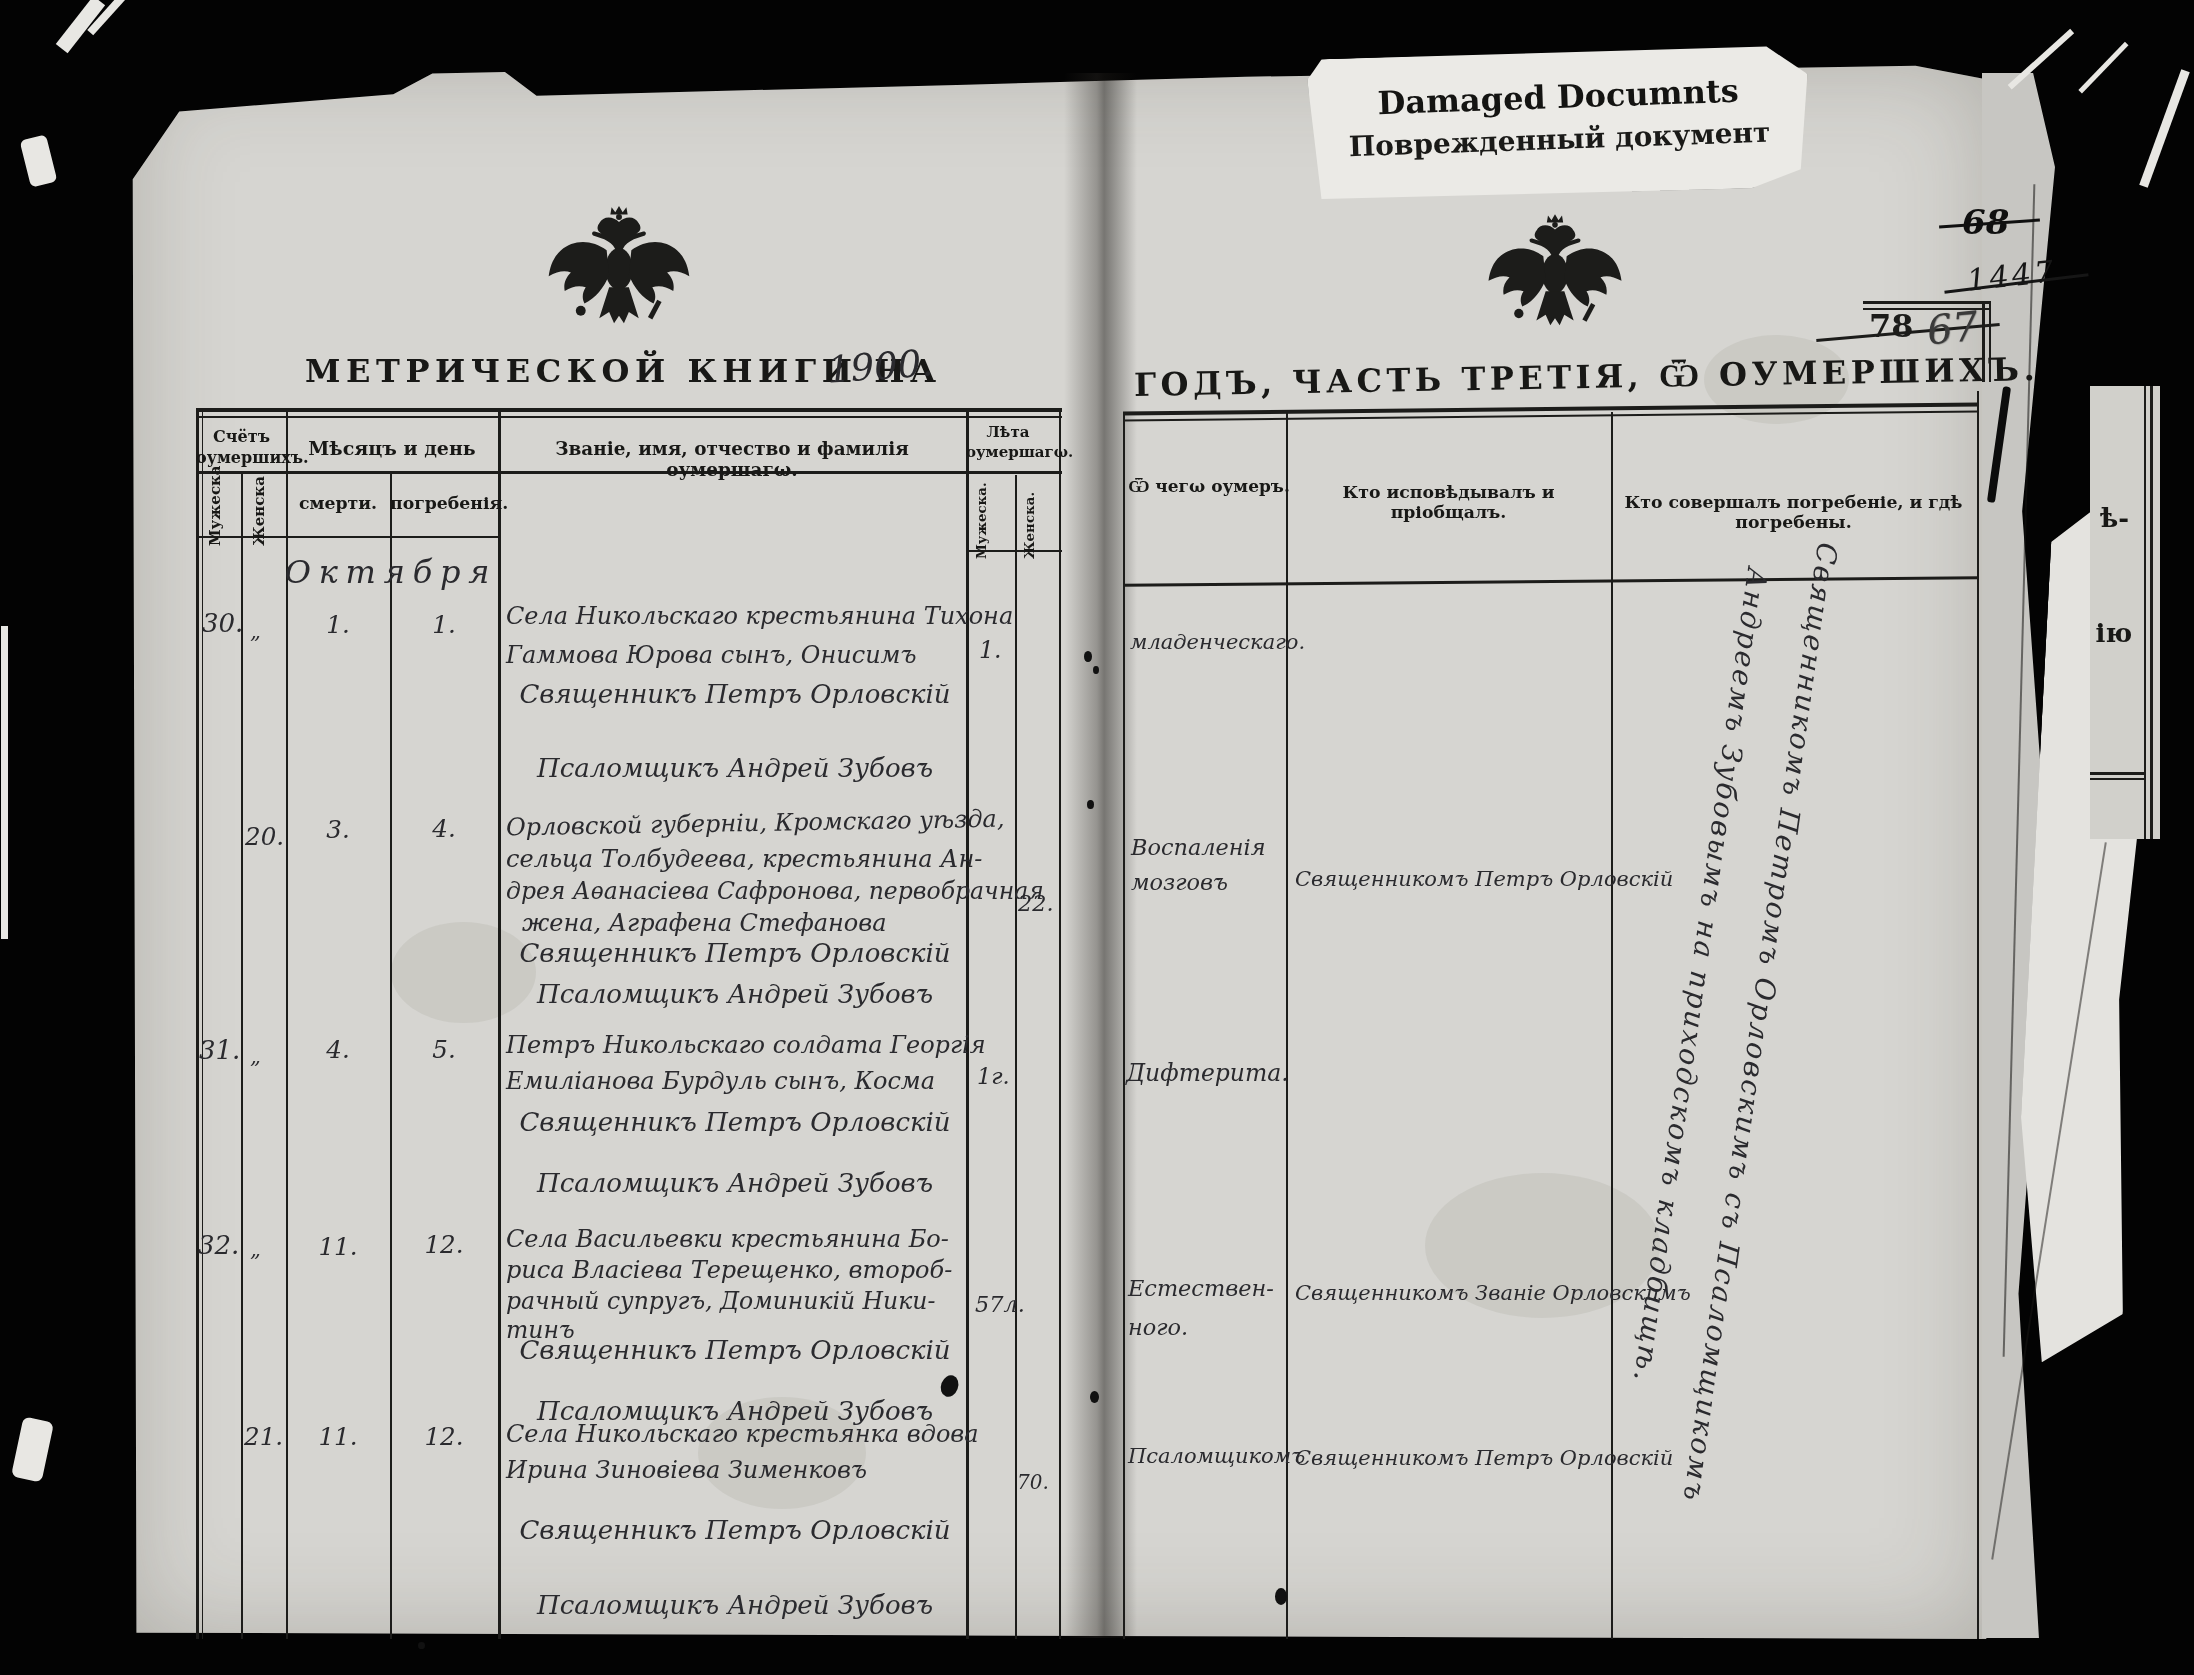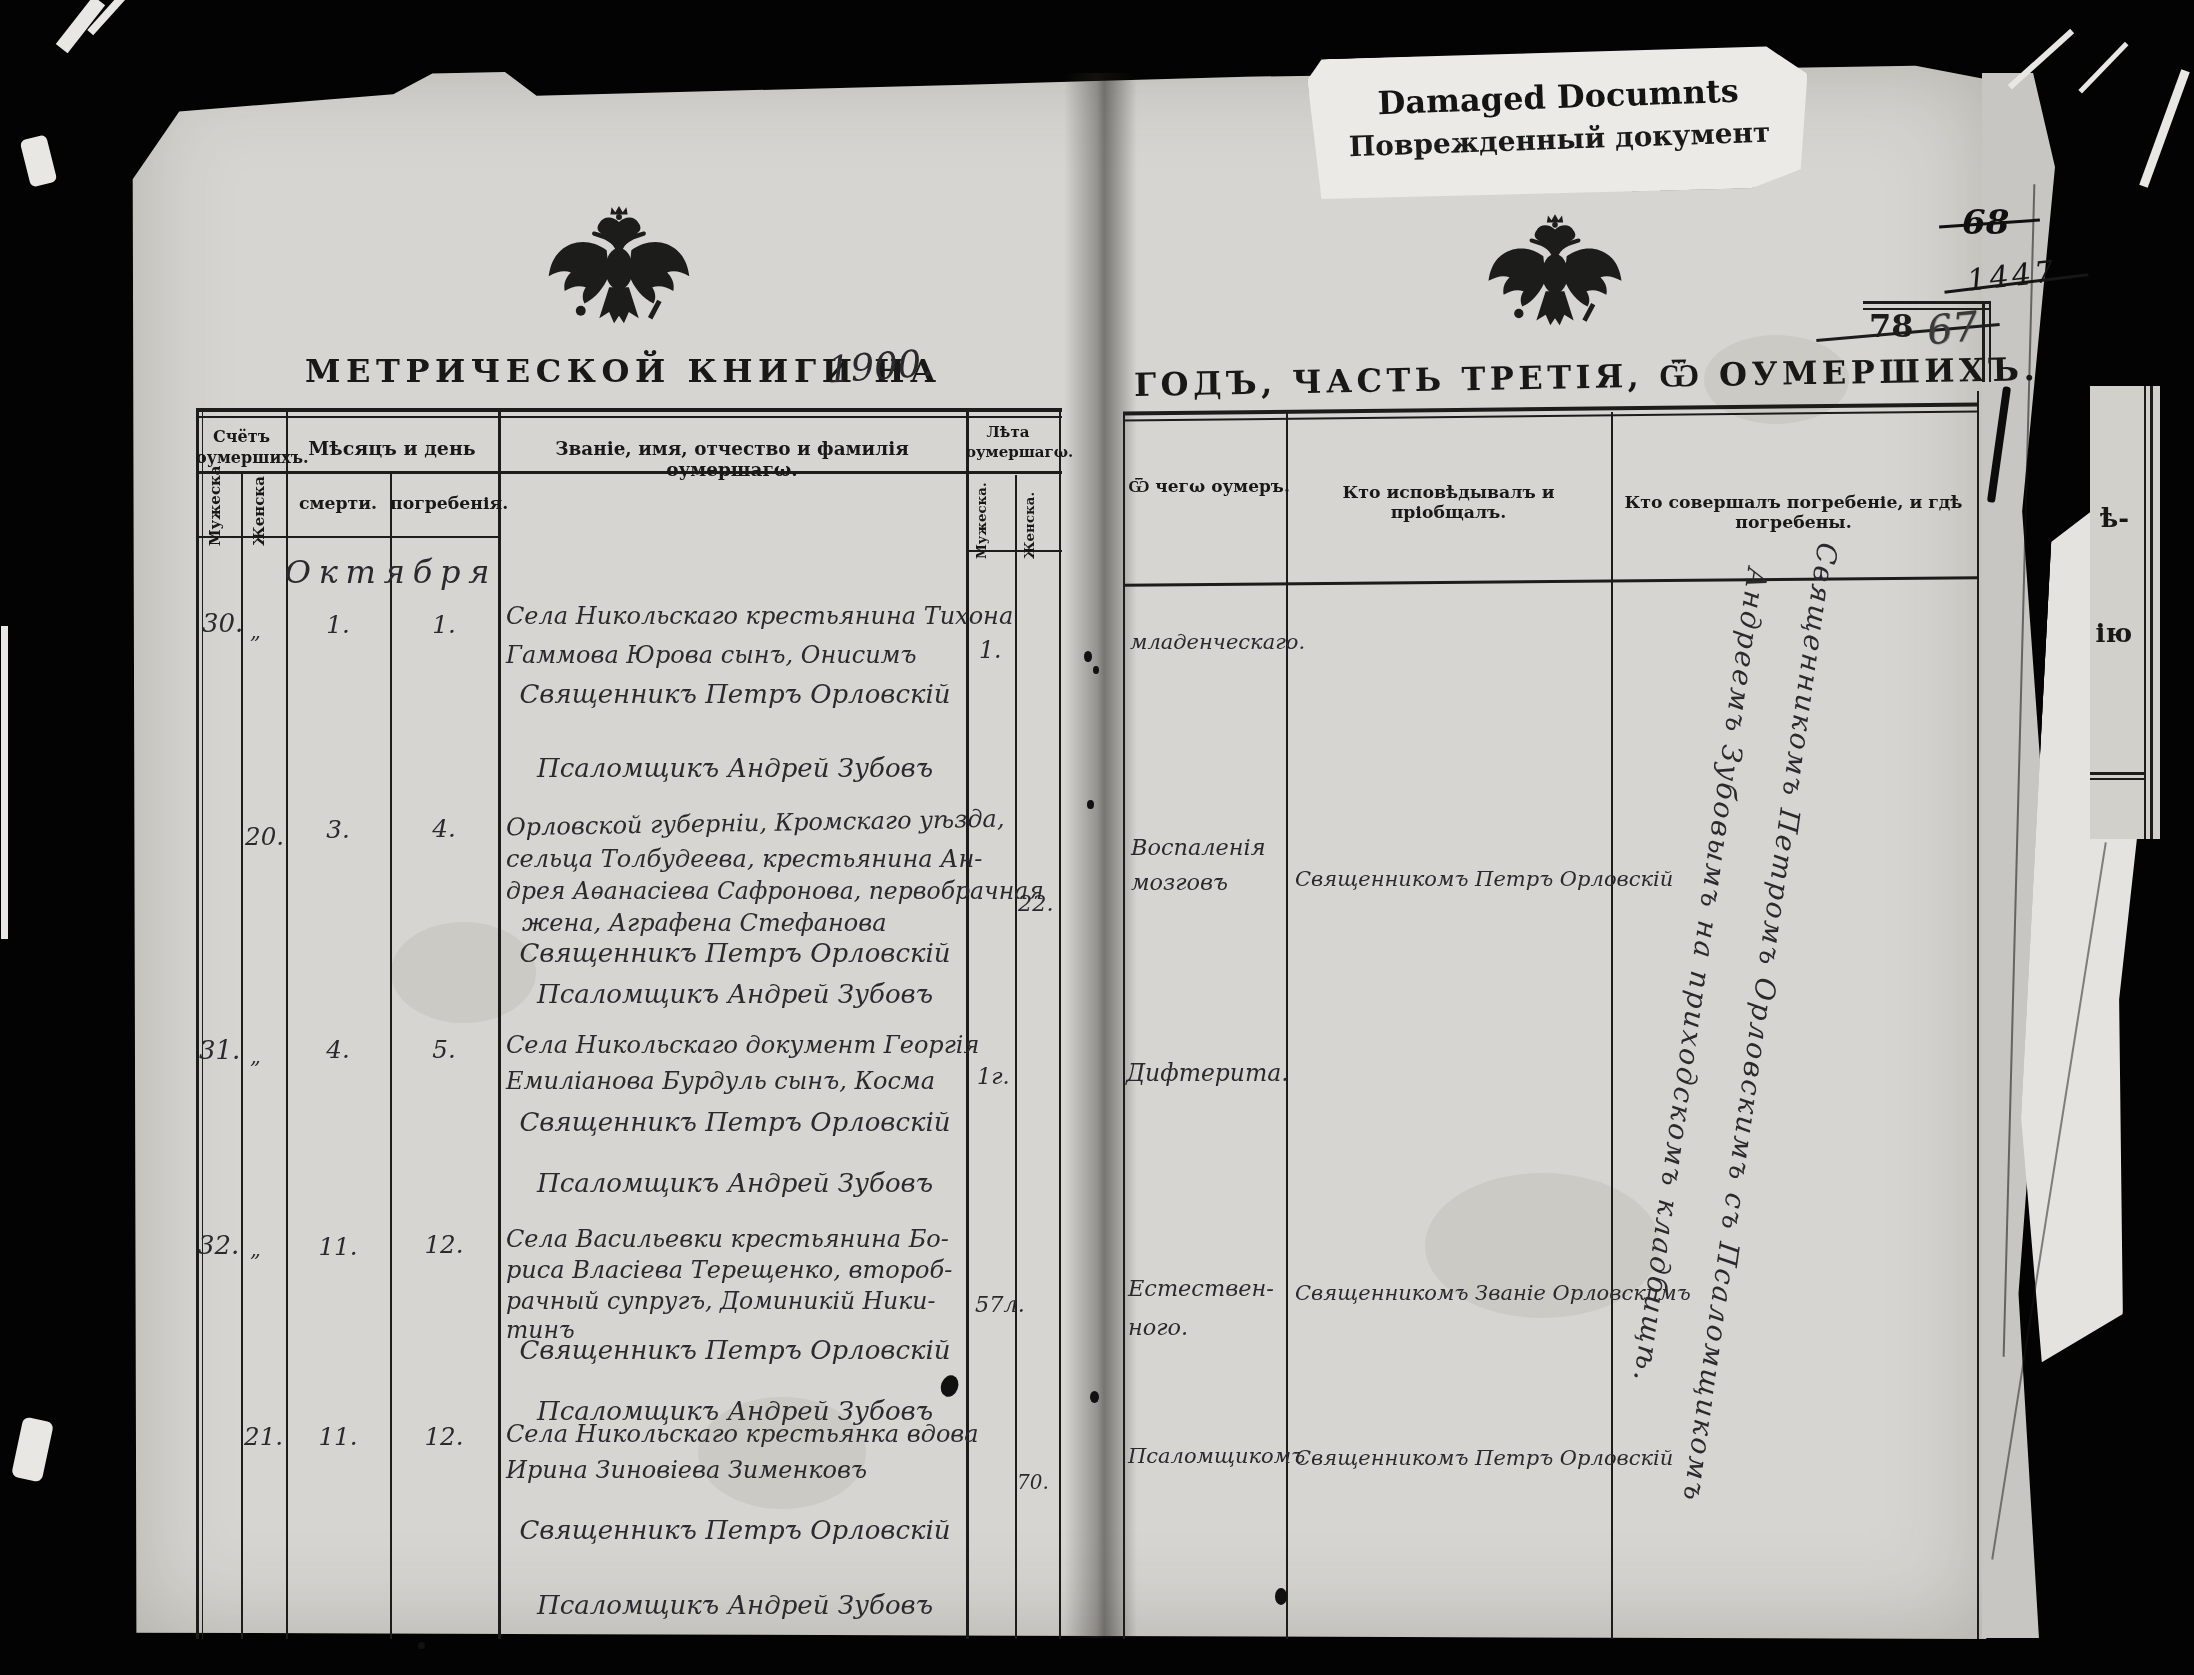--- a/index.html
+++ b/index.html
@@ -181,21 +181,21 @@
   <div class="hw abs" style="left:1131px;top:834px;font-size:22.4px;">Воспаленія</div>
   <div class="hw abs" style="left:1131px;top:869px;font-size:22.4px;">мозговъ</div>
   <div class="hw abs nowrap" style="left:1295px;top:867px;font-size:21px;">Священникомъ Петръ Орловскій</div>
   <div class="hw abs ctr" style="left:506px;top:938px;width:458px;font-size:26px;">Священникъ Петръ Орловскій</div>
   <div class="hw abs ctr" style="left:506px;top:979px;width:458px;font-size:26px;">Псаломщикъ Андрей Зубовъ</div>
 
   <div class="hw abs" style="left:199px;top:1035px;font-size:26px;">31.</div>
   <div class="hw abs" style="left:250px;top:1044px;font-size:21px;">„</div>
   <div class="hw abs ctr" style="left:286px;top:1035px;width:104px;font-size:24.6px;">4.</div>
   <div class="hw abs ctr" style="left:390px;top:1035px;width:108px;font-size:24.6px;">5.</div>
-  <div class="hw abs nowrap" style="left:506px;top:1031px;font-size:24px;">Села Никольскаго документ Георгія</div>
+  <div class="hw abs nowrap" style="left:506px;top:1031px;font-size:24px;">Петръ Никольскаго солдата Георгія</div>
   <div class="hw abs nowrap" style="left:506px;top:1067px;font-size:24px;">Емиліанова Бурдуль сынъ, Косма</div>
   <div class="hw abs" style="left:977px;top:1063px;font-size:22.4px;">1г.</div>
   <div class="hw abs" style="left:1126px;top:1059px;font-size:23.5px;">Дифтерита.</div>
   <div class="hw abs ctr" style="left:506px;top:1107px;width:458px;font-size:26px;">Священникъ Петръ Орловскій</div>
   <div class="hw abs ctr" style="left:506px;top:1168px;width:458px;font-size:26px;">Псаломщикъ Андрей Зубовъ</div>
 
   <div class="hw abs" style="left:198px;top:1230px;font-size:26px;">32.</div>
   <div class="hw abs" style="left:250px;top:1237px;font-size:21px;">„</div>
   <div class="hw abs ctr" style="left:286px;top:1232px;width:104px;font-size:24.6px;">11.</div>
   <div class="hw abs ctr" style="left:390px;top:1230px;width:108px;font-size:24.6px;">12.</div>

